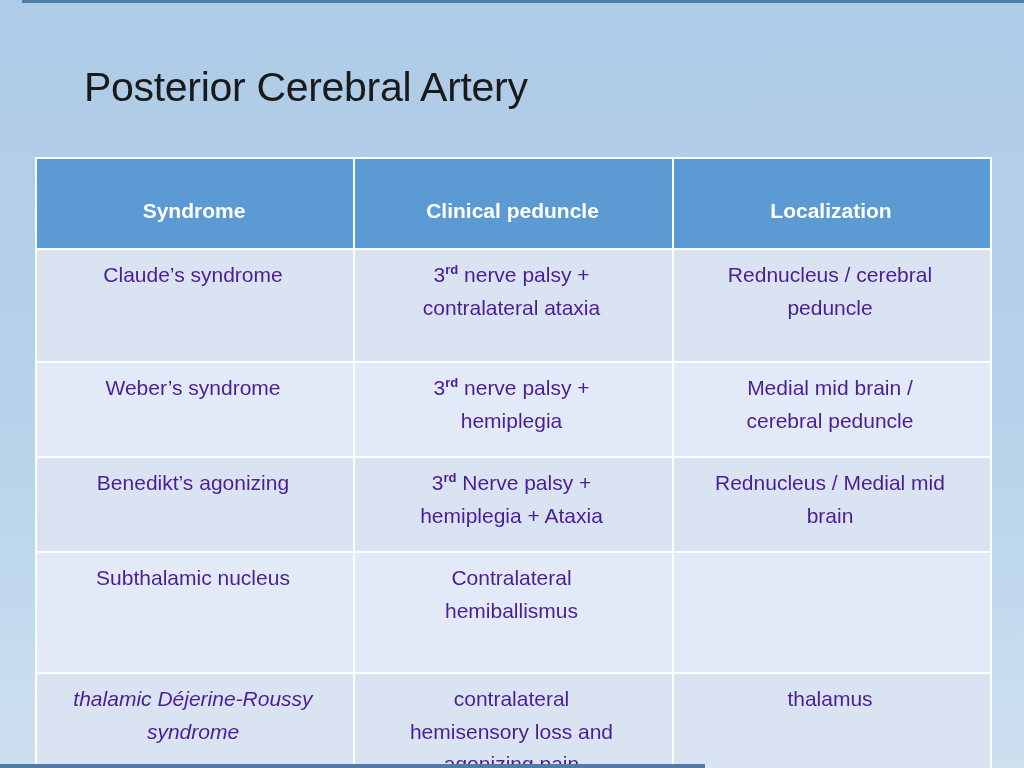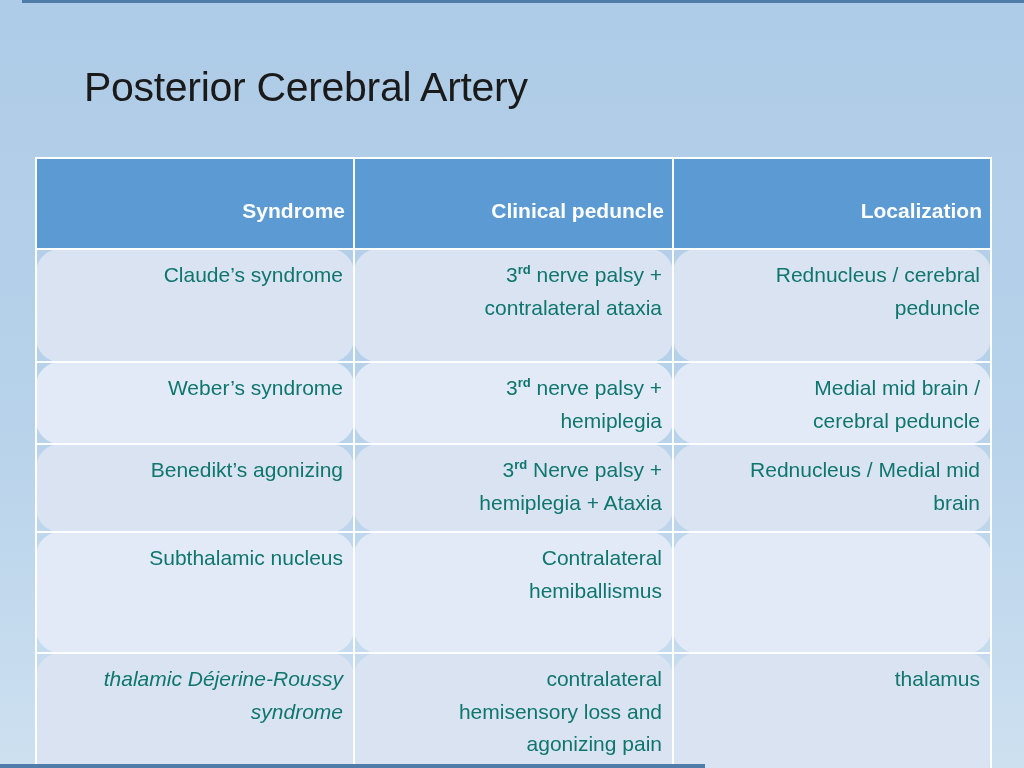--- a/index.html
+++ b/index.html
@@ -53,36 +53,35 @@
     width: 955px;
     border-collapse: collapse;
     table-layout: fixed;
   }
   table.syndromes col:nth-child(1) { width: 318px; }
   table.syndromes col:nth-child(2) { width: 319px; }
   table.syndromes col:nth-child(3) { width: 318px; }
   table.syndromes th, table.syndromes td {
     border: 2px solid #fdfefe;
     vertical-align: top;
-    text-align: right;
+    text-align: center;
     overflow: hidden;
   }
   table.syndromes th {
     background: #5b9ad2;
     color: #ffffff;
     font-size: 21px;
     font-weight: bold;
     padding: 40px 8px 8px 6px;
   }
   table.syndromes td {
-    color: #0f766e;
+    color: #4c1d95;
     font-size: 21px;
     line-height: 1.55;
-    padding: 9px 10px 6px 6px;
-    border-radius: 24px;
+    padding: 9px 10px 19px 6px;
   }
   thead tr { height: 91px; }
   tbody tr:nth-child(odd) td  { background: #d9e3f2; }
   tbody tr:nth-child(even) td { background: #e2eaf7; }
   tbody tr:nth-child(1) { height: 113px; }
   tbody tr:nth-child(2) { height: 80px; }
   tbody tr:nth-child(3) { height: 88px; }
   tbody tr:nth-child(4) { height: 121px; }
   tbody tr:nth-child(5) { height: 128px; }
   td sup { font-size: 62%; line-height: 0; font-weight: bold; }

